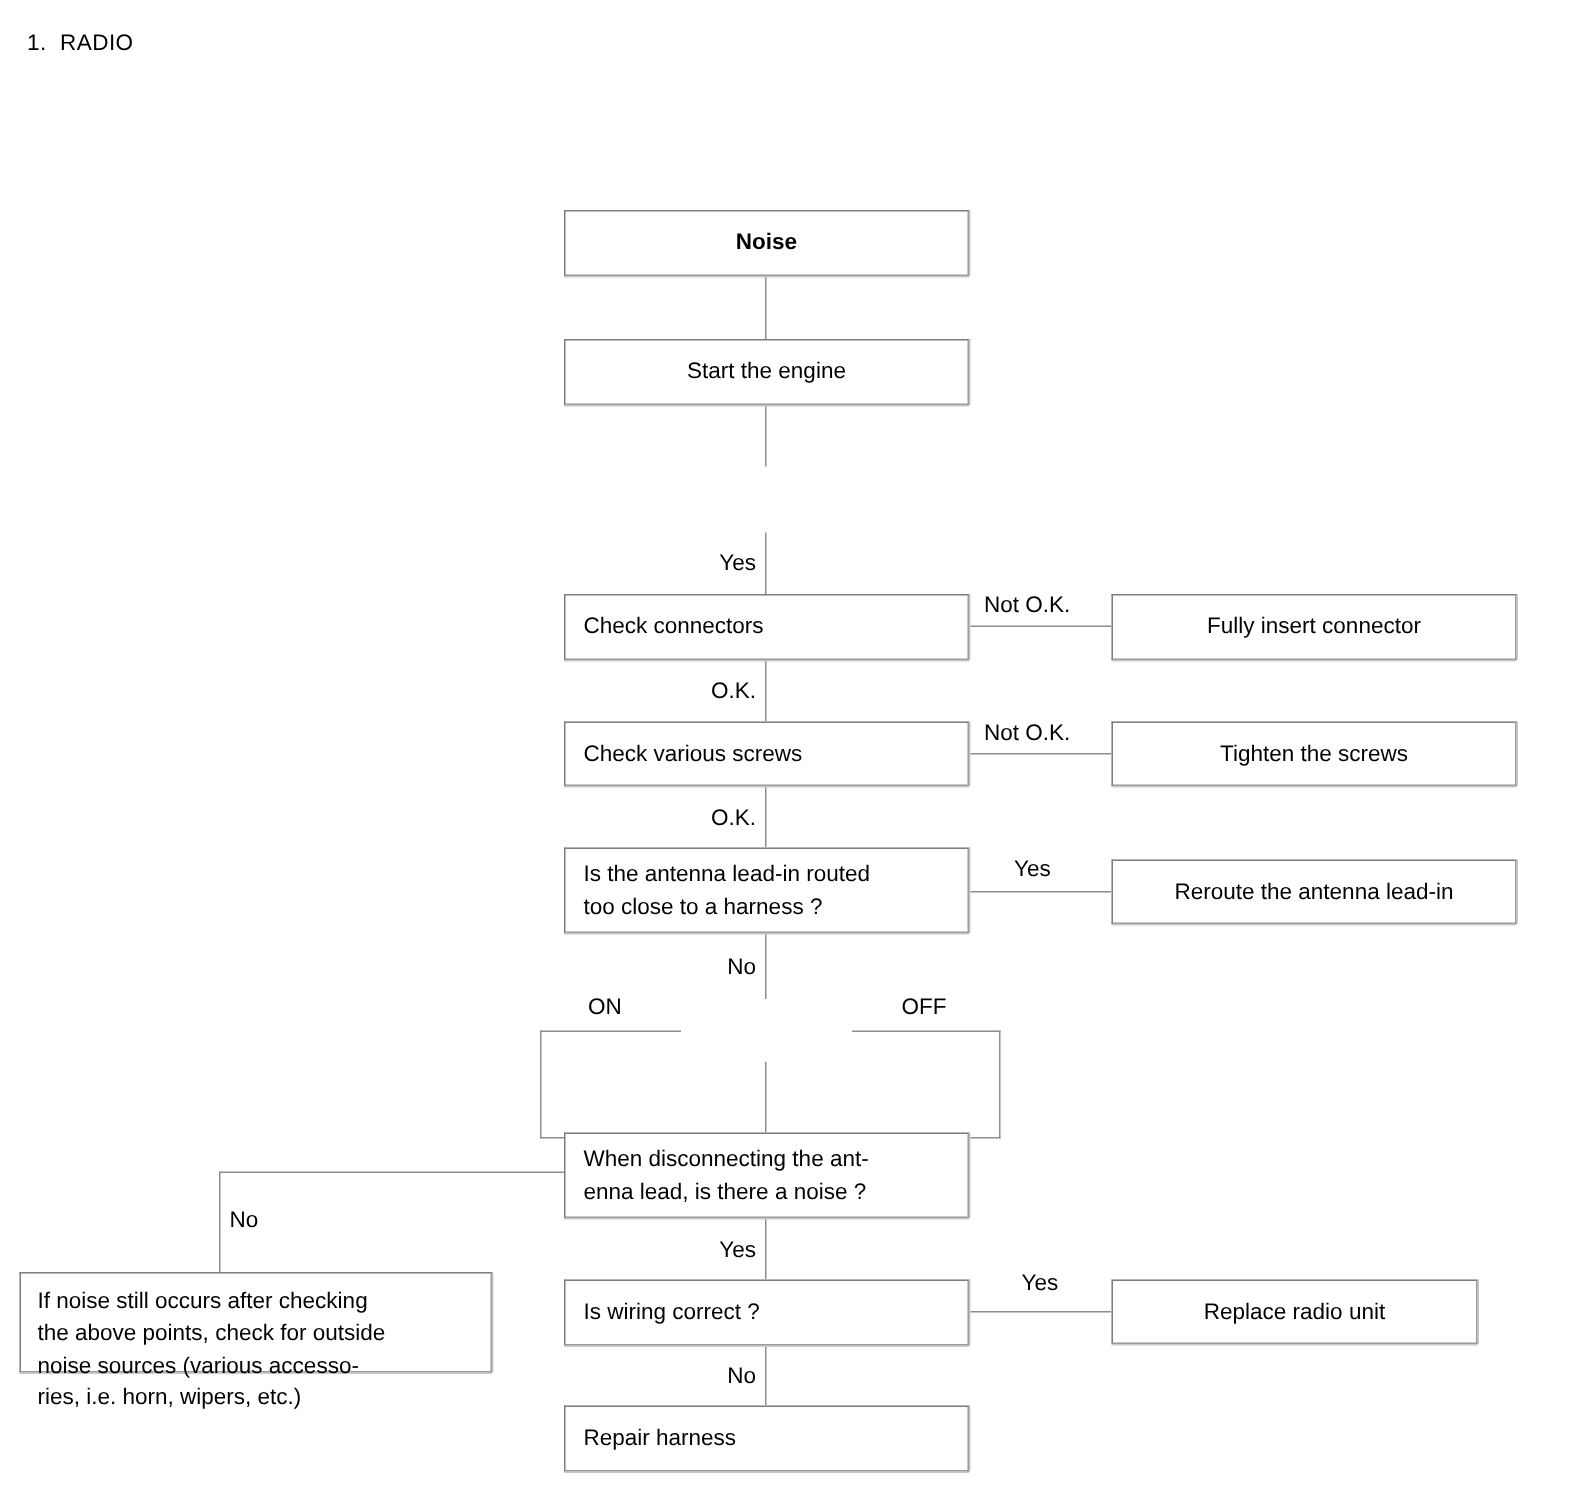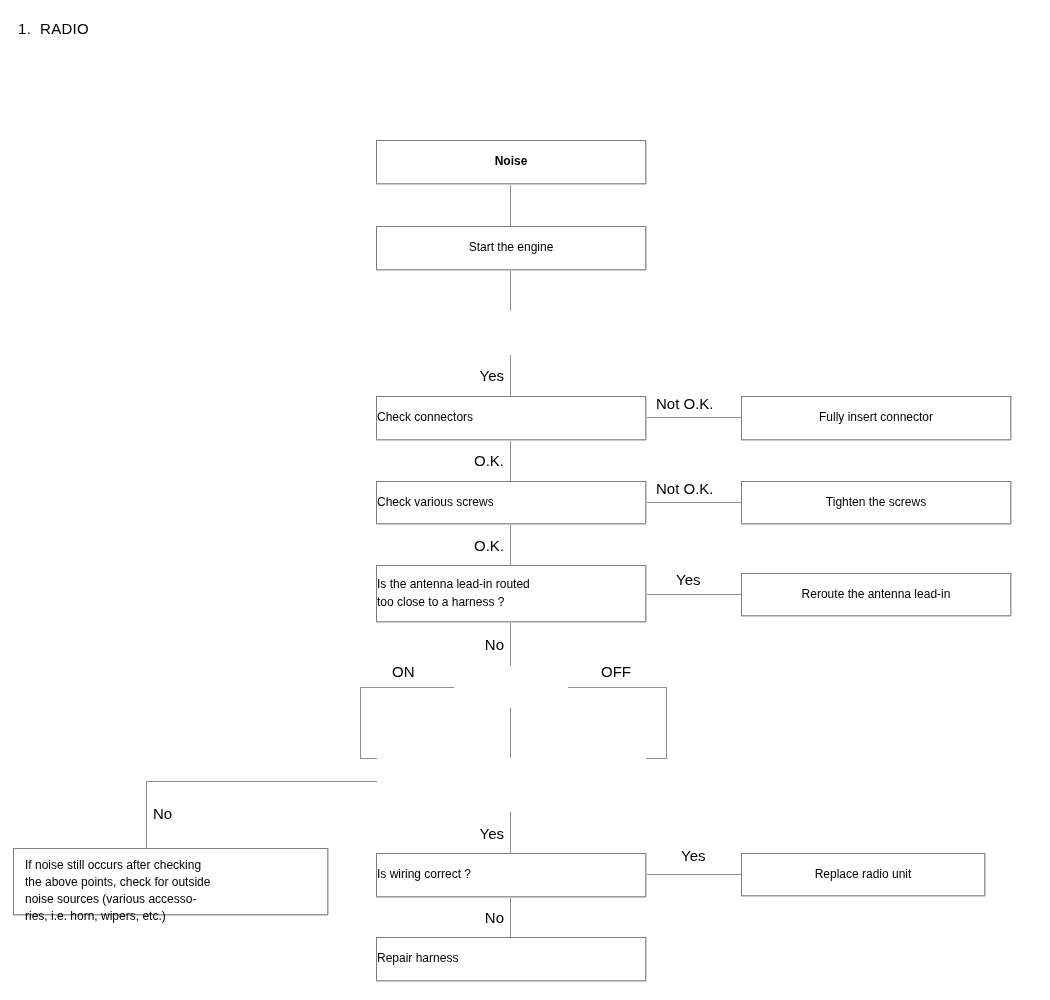--- a/index.html
+++ b/index.html
@@ -34,31 +34,31 @@
   
   .node {
     position: absolute;
     background: #ffffff;
     border: 1px solid #9a9a9a;
     border-top-color: #7d7d7d;
     border-left-color: #7d7d7d;
     box-shadow: 0 1px 0 0 #c9c9c9, 1px 0 0 0 #c9c9c9;
     display: flex;
     align-items: center;
-    font-size: 12px;
+    font-size: 15px;
     line-height: 1.42;
     z-index: 3;
   }
   .node .node-text {
     display: block;
     white-space: pre-line;
   }
   .node.center { justify-content: center; }
   .node.center .node-text { text-align: center; }
-  .node.left { justify-content: flex-start; }
+  .node.left { justify-content: flex-start; padding-left: 12px; }
   .node.left .node-text { text-align: left; }
   .node.bold .node-text { font-weight: bold; }
 
   .node.note {
     align-items: flex-start;
     padding-top: 8px;
     padding-left: 11px;
     padding-right: 8px;
   }
 
@@ -154,20 +154,24 @@
   <div class="node left" style="left:376px; top:565px; width:270px; height:57px;">
     <span class="node-text">Is the antenna lead-in routed
 too close to a harness ?</span>
   </div>
 
   <div class="node center" style="left:741px; top:573px; width:270px; height:43px;">
     <span class="node-text">Reroute the antenna lead-in</span>
   </div>
 
 
+  <div class="node left" style="left:376px; top:755px; width:270px; height:57px;">
+    <span class="node-text">When disconnecting  the ant-
+enna lead, is there a noise ?</span>
+  </div>
 
   <div class="node note" style="left:13px; top:848px; width:315px; height:67px;">
     <span class="node-text">If noise still occurs after checking
 the above points, check for outside
 noise sources (various accesso-
 ries, i.e. horn, wipers, etc.)</span>
   </div>
 
   <div class="node left" style="left:376px; top:853px; width:270px; height:44px;">
     <span class="node-text">Is wiring correct ?</span>

